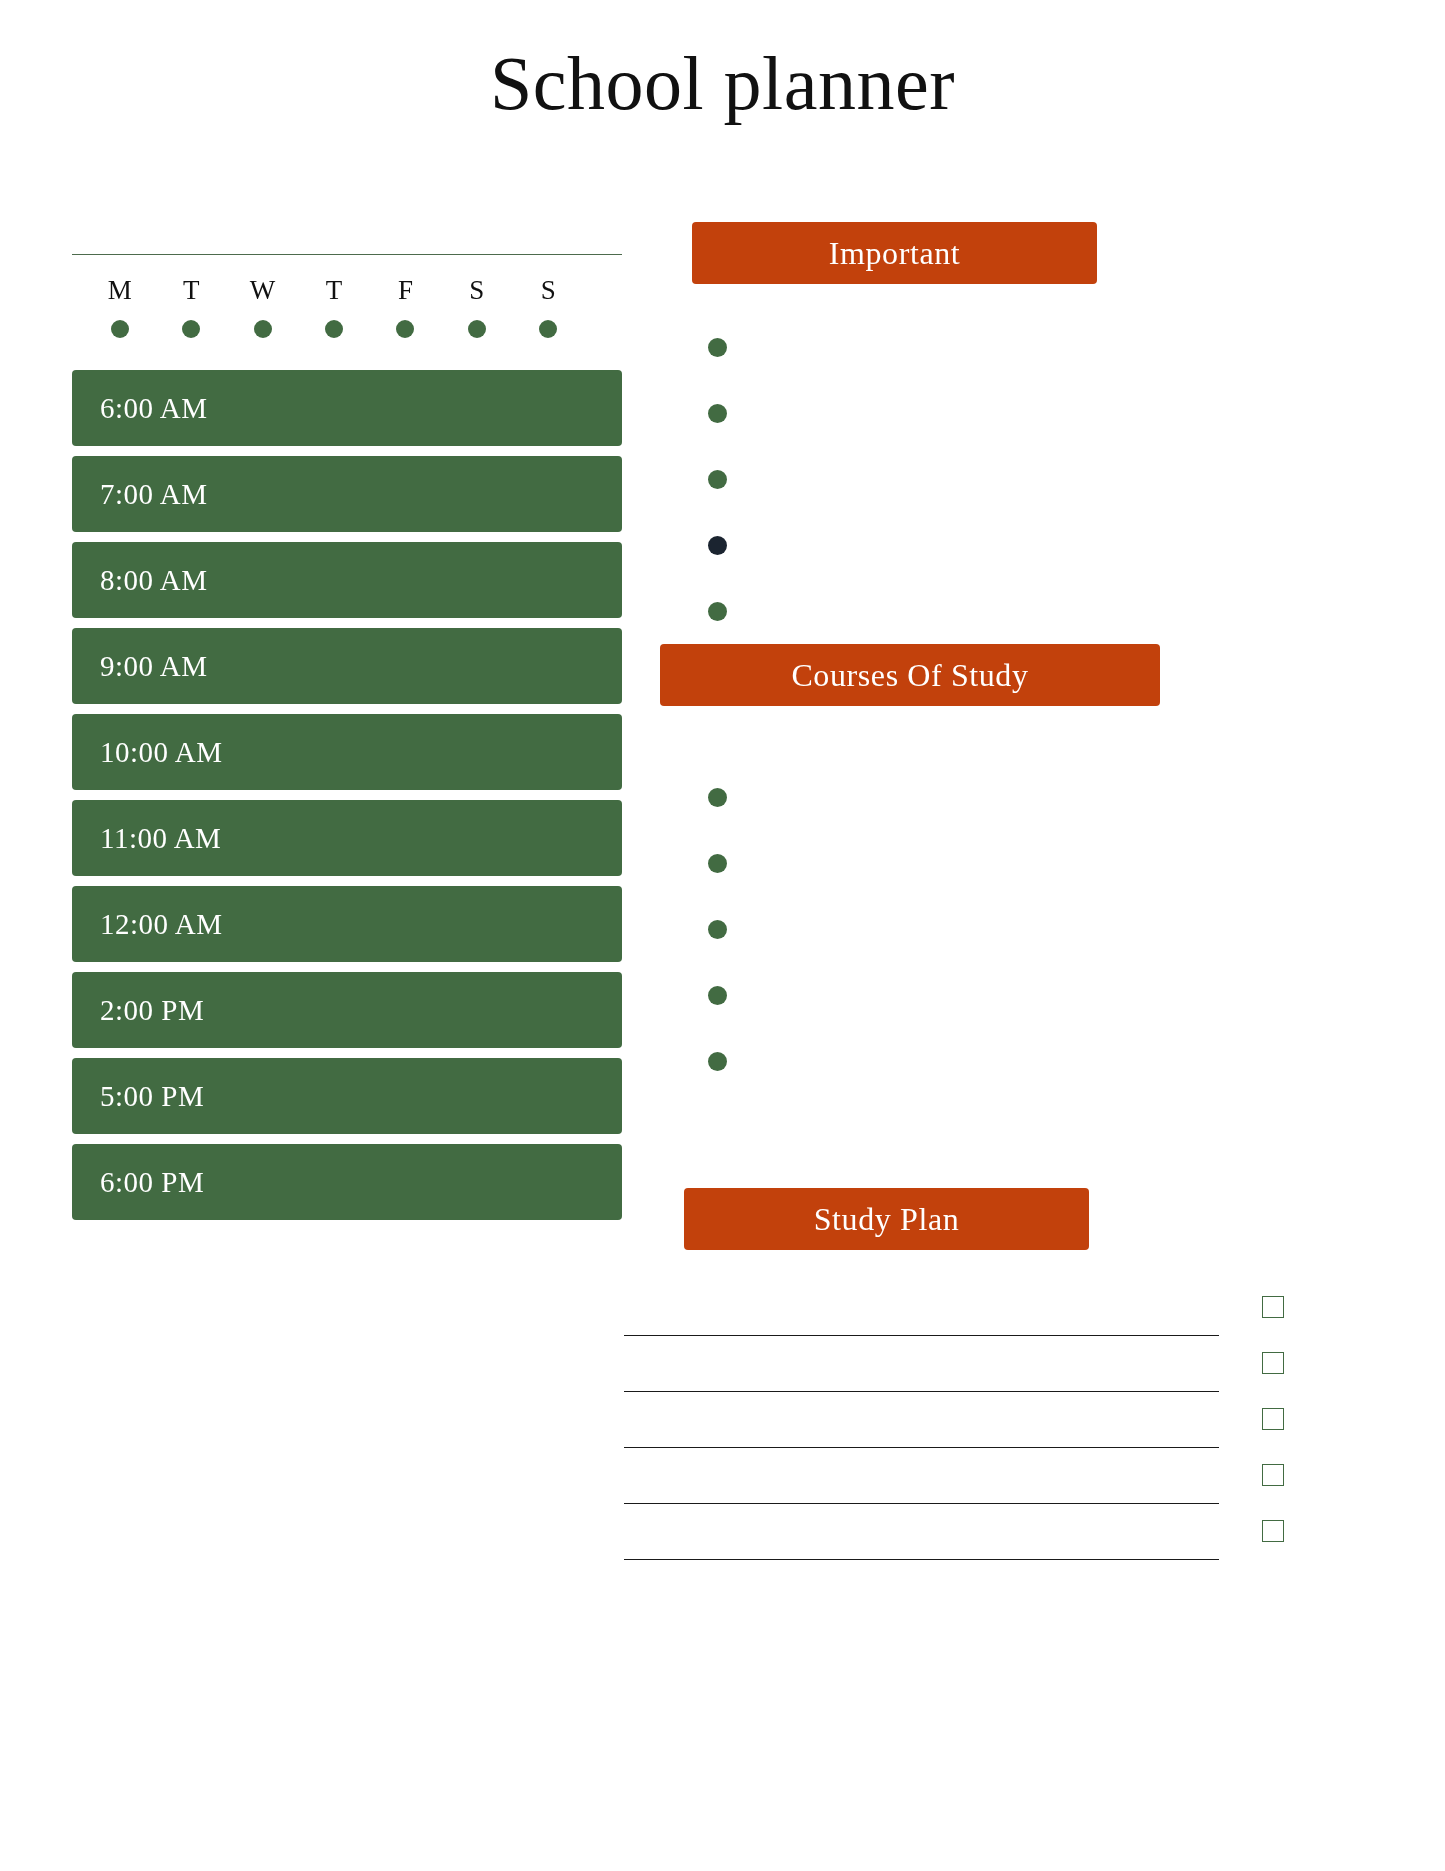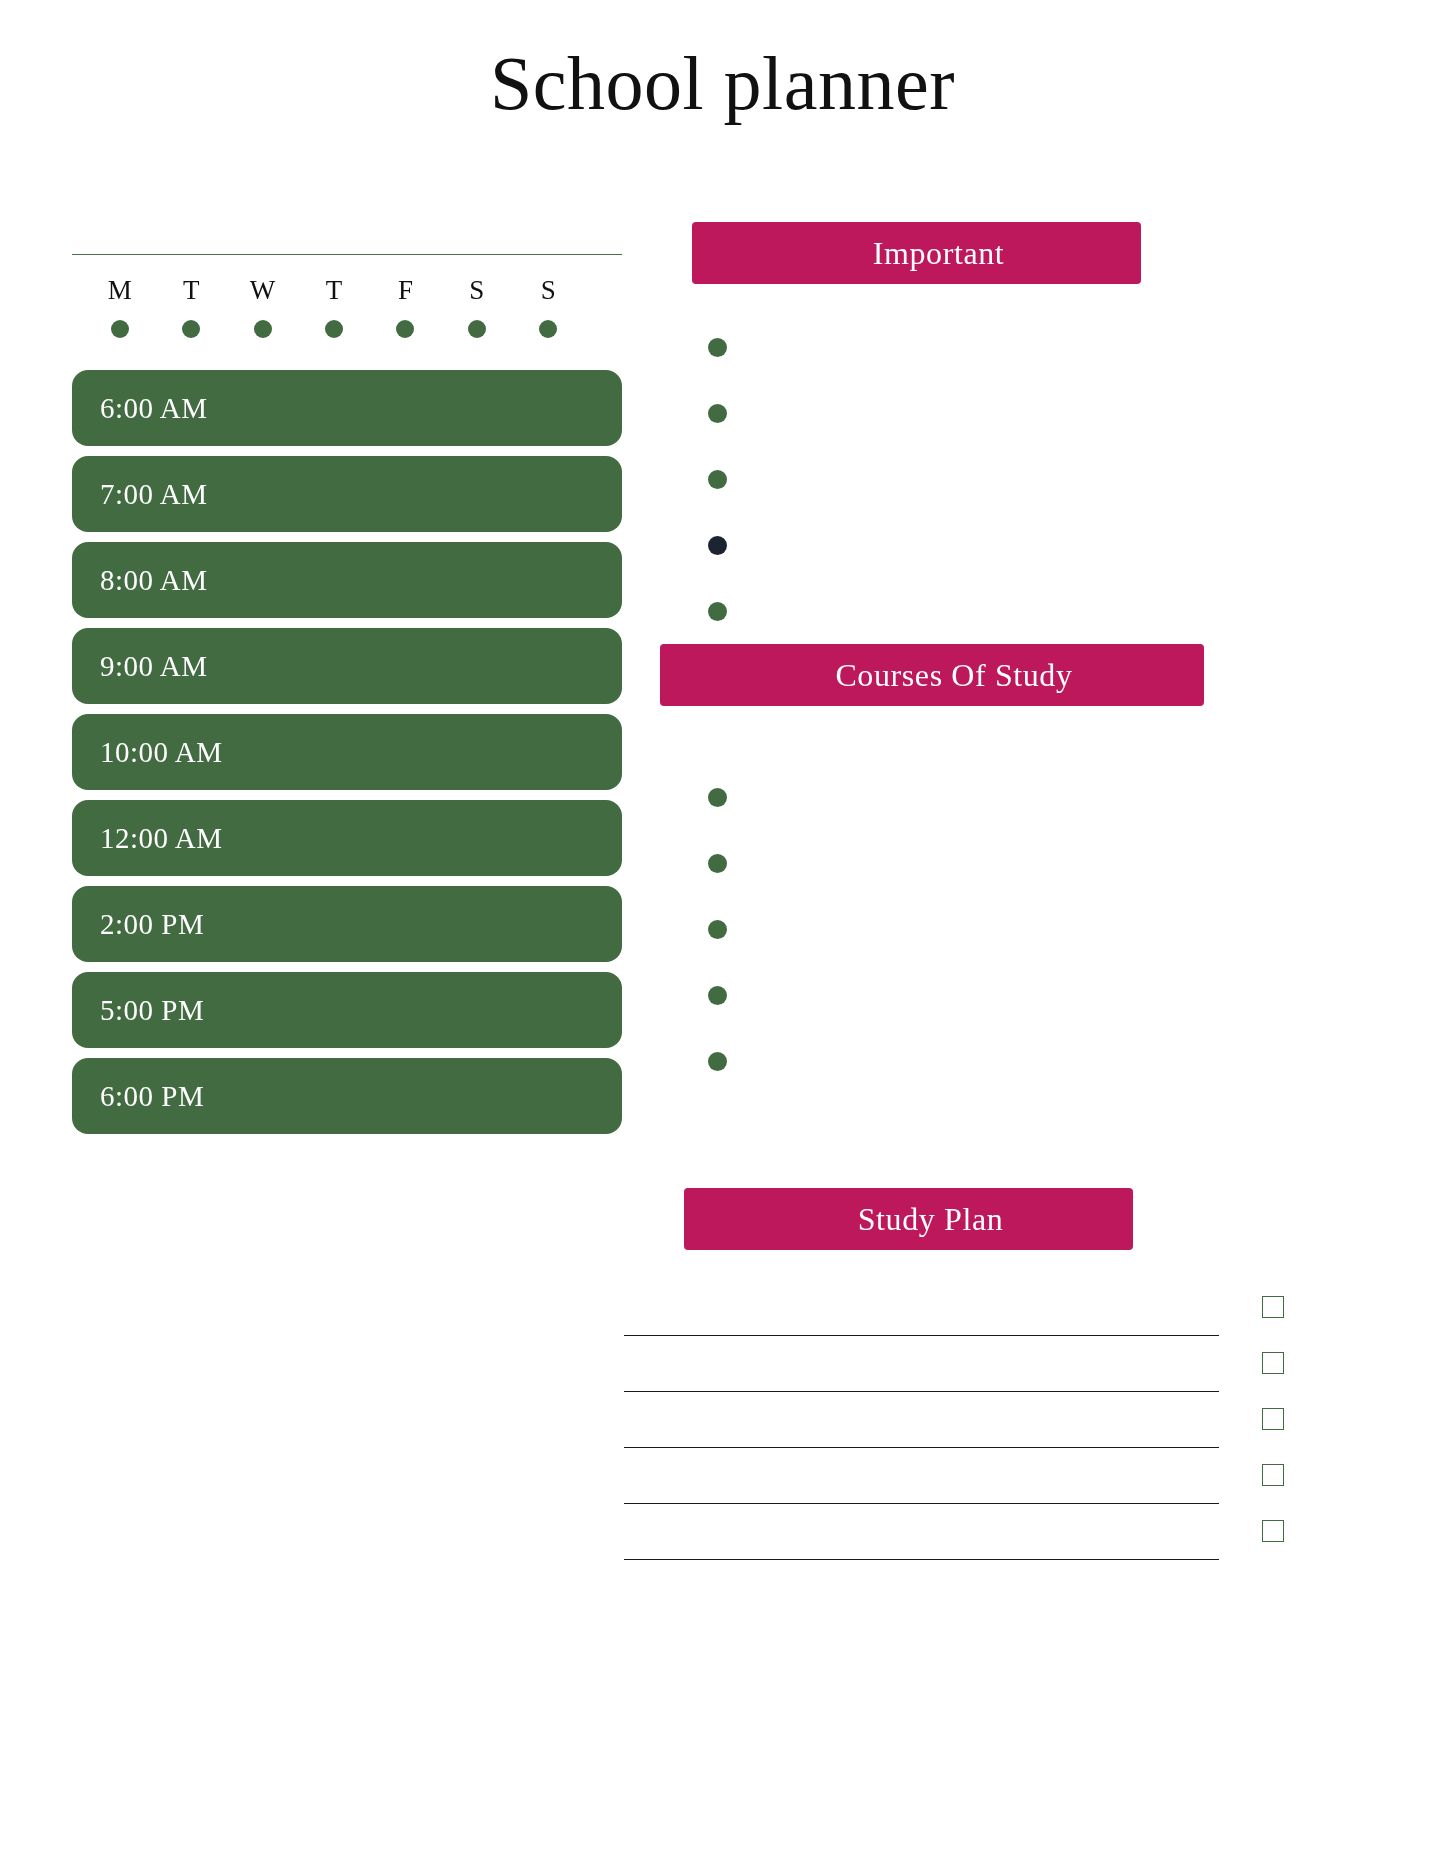--- a/index.html
+++ b/index.html
@@ -82,52 +82,51 @@
     border-radius: 50%;
     background: #426b42;
     display: block;
   }
 
   .slots {
     margin-top: 32px;
   }
   .slot {
     height: 76px;
-    border-radius: 16px;
+    border-radius: 4px;
     background: #426b42;
     margin-bottom: 10px;
     display: flex;
     align-items: center;
     padding-left: 28px;
     box-sizing: border-box;
     color: #ffffff;
     font-size: 29px;
     letter-spacing: 0.5px;
     font-family: "Liberation Serif", serif;
   }
 
   
   .right-col {
     position: absolute;
     left: 660px;
     top: 222px;
     width: 720px;
   }
   .section-header {
-    background: #be185d;
+    background: #c2410c;
     color: #ffffff;
     border-radius: 4px;
     height: 62px;
     display: flex;
     align-items: center;
     justify-content: center;
     font-size: 32px;
     letter-spacing: 0.6px;
     font-family: "Liberation Serif", serif;
-    padding-left: 44px;
   }
   .hdr-important { width: 405px; margin-left: 32px; }
   .hdr-courses  { width: 500px; margin-left: 0px; }
   .hdr-study    { width: 405px; margin-left: 24px; }
 
   .bullet-list {
     margin-top: 30px;
   }
   .bullet-row {
     height: 66px;
@@ -220,20 +219,21 @@
           <span class="dot"></span>
         </div>
     </div>
 
     <div class="slots">
       <div class="slot">6:00 AM</div>
       <div class="slot">7:00 AM</div>
       <div class="slot">8:00 AM</div>
       <div class="slot">9:00 AM</div>
       <div class="slot">10:00 AM</div>
+      <div class="slot">11:00 AM</div>
       <div class="slot">12:00 AM</div>
       <div class="slot">2:00 PM</div>
       <div class="slot">5:00 PM</div>
       <div class="slot">6:00 PM</div>
     </div>
   </div>
 
   <div class="right-col">
 
     <div class="section-header hdr-important">Important</div>

